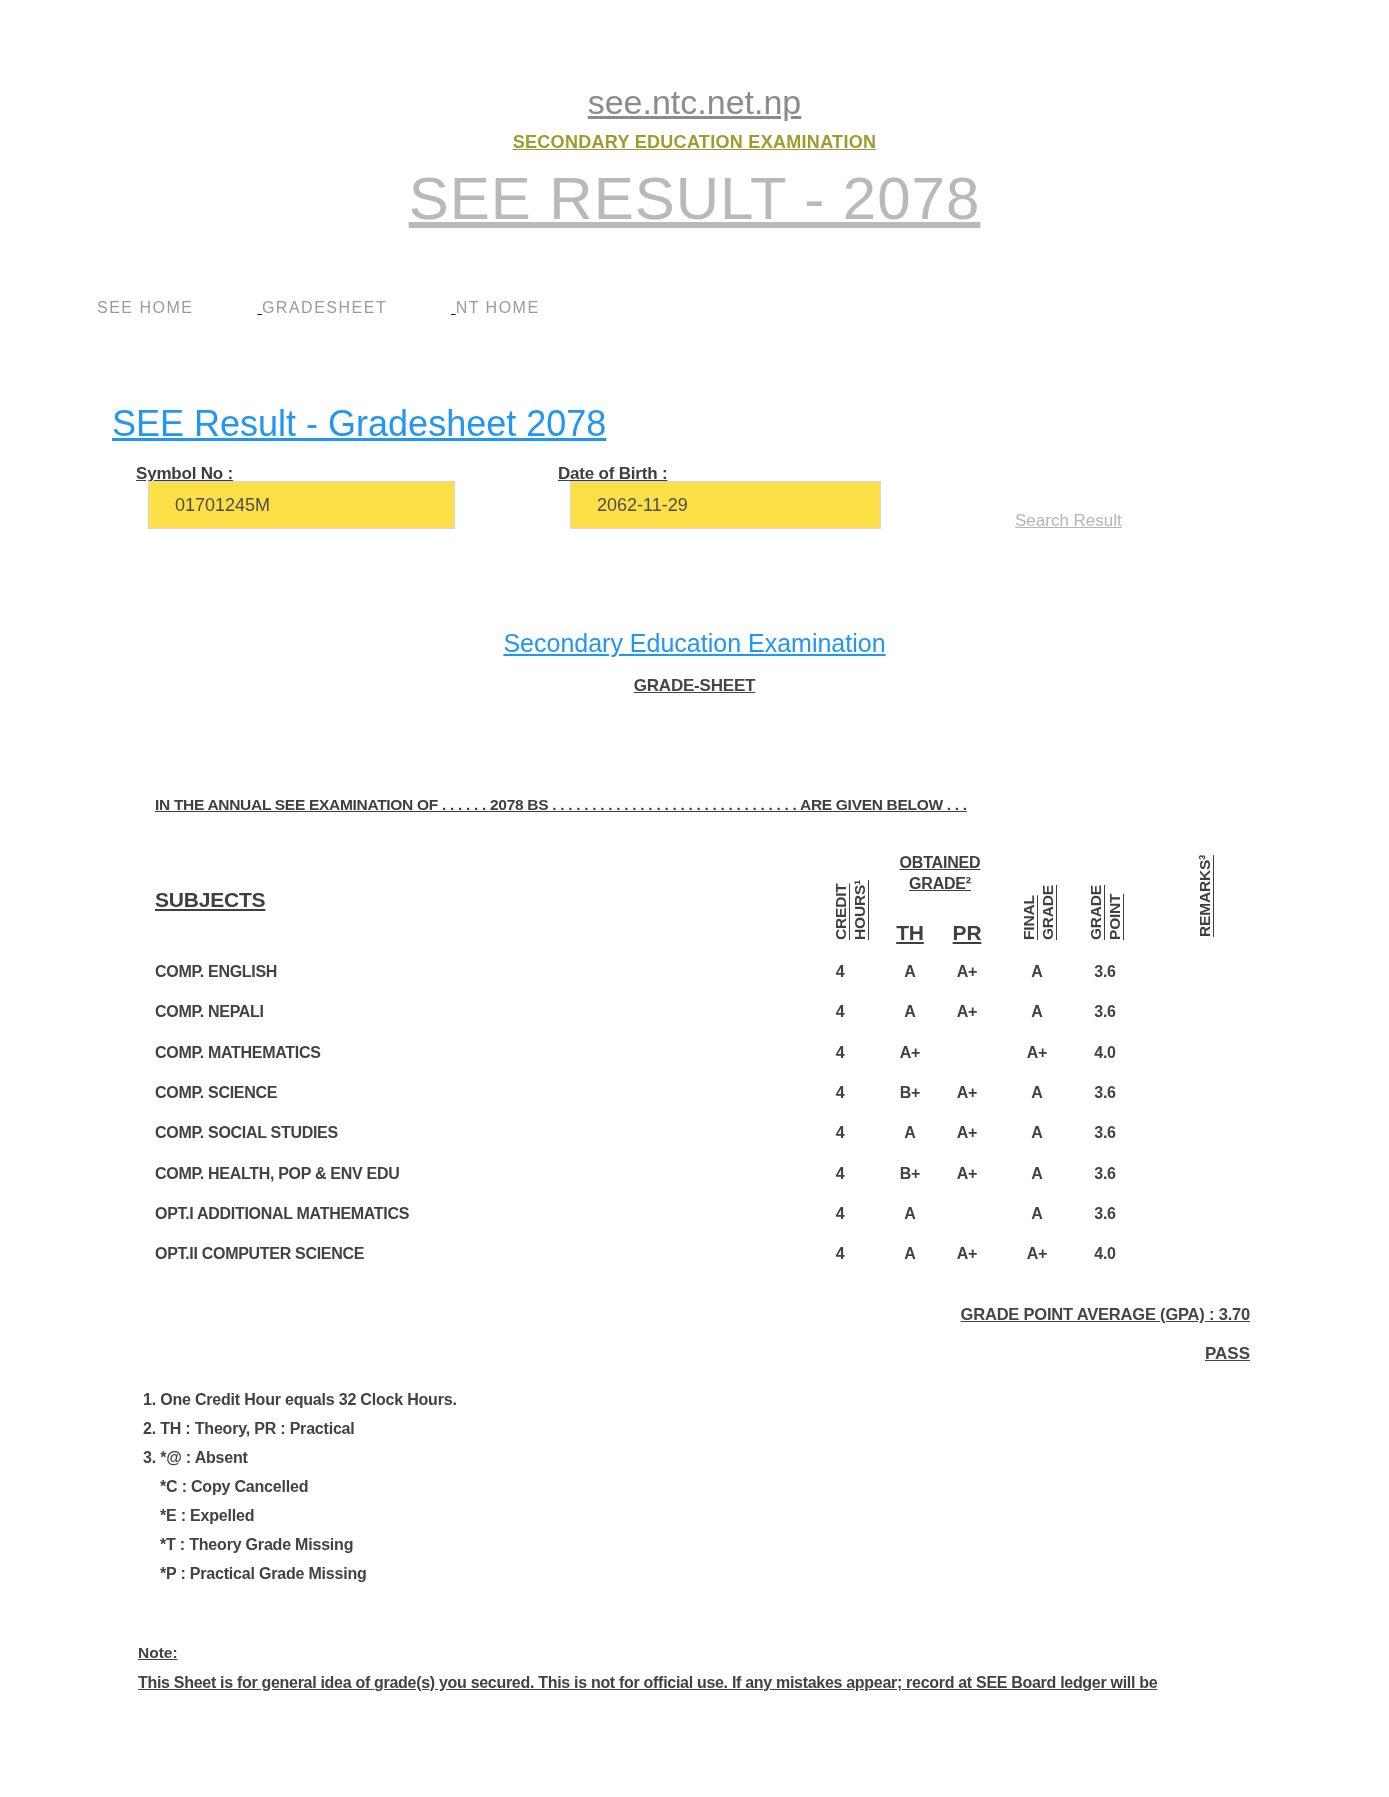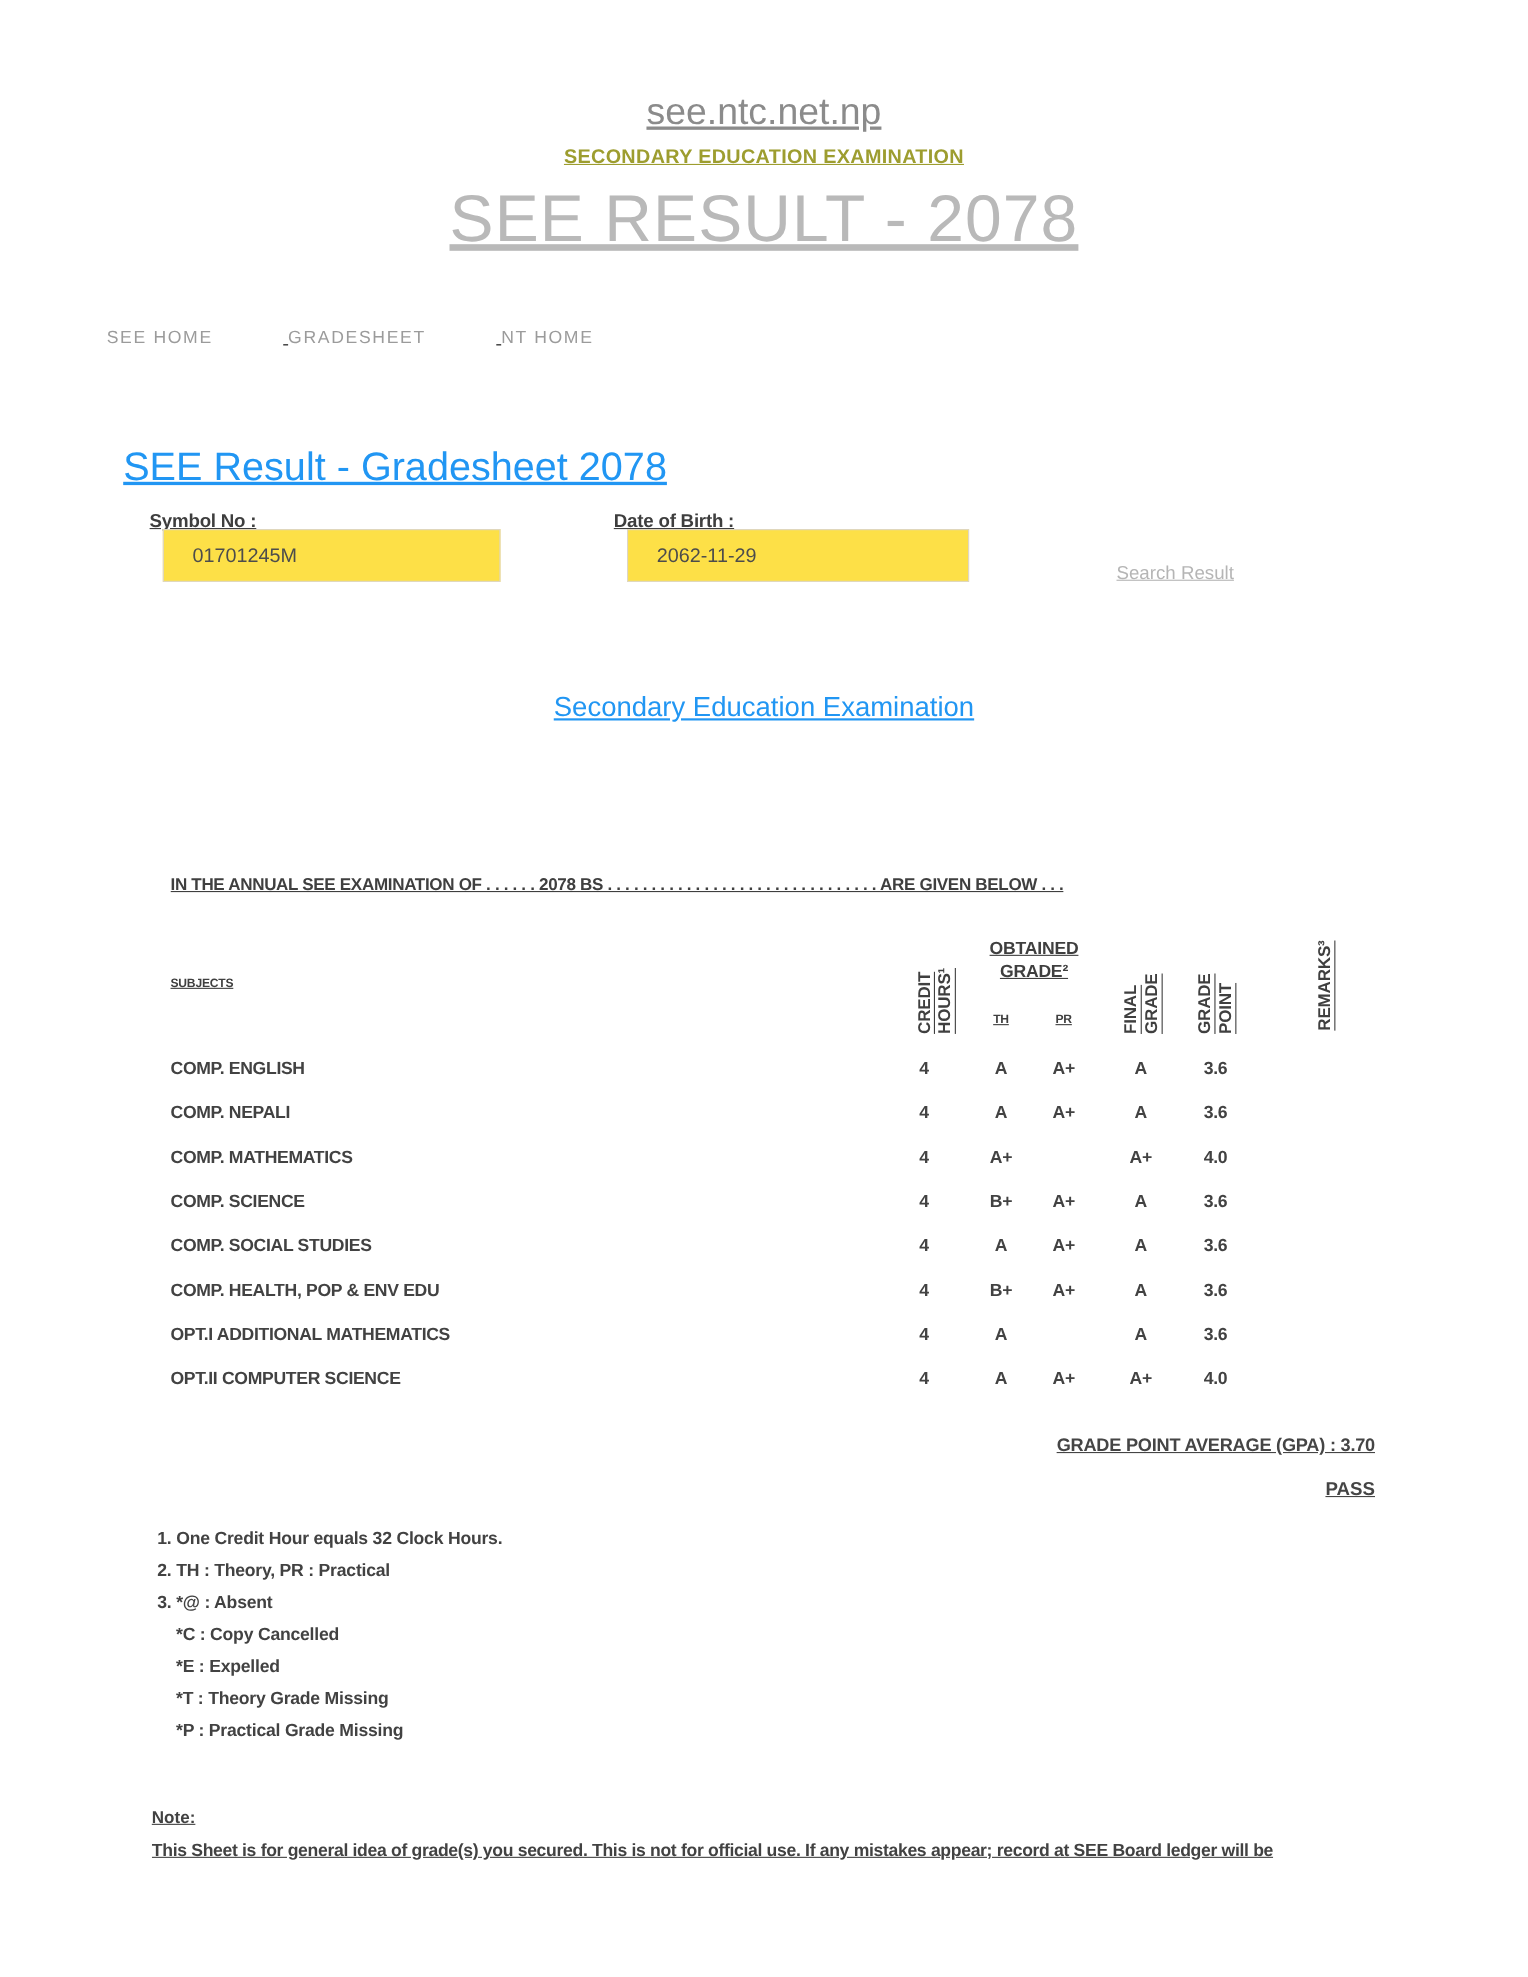--- a/index.html
+++ b/index.html
@@ -30,21 +30,21 @@
   .search-btn{top:483px;left:1015px;font-size:17px;color:#b5b5b5;background:none;border:none;
               font-family:"Liberation Sans",sans-serif;cursor:pointer;padding:0;margin-top:28px;}
 
   
   .result-heading{top:629px;font-size:25px;color:#2196f3;}
   .result-sub{top:676px;font-size:17px;font-weight:700;color:#454545;letter-spacing:-.2px;}
   .dotline{left:155px;font-size:15.5px;font-weight:700;color:#3f3f3f;letter-spacing:-.3px;white-space:nowrap;overflow:hidden;max-width:1180px;}
   .dl1{top:722px;}.dl2{top:759px;}.dl3{top:796px;}
 
   
-  .th-text{font-size:11px;font-weight:700;color:#3f3f3f;letter-spacing:-.2px;}
+  .th-text{font-size:21px;font-weight:700;color:#3f3f3f;letter-spacing:-.2px;}
   .subjects-label{top:888px;left:155px;}
   .vlabel{writing-mode:vertical-rl;transform:rotate(180deg);white-space:pre;line-height:19px;
           font-size:15.5px;font-weight:700;color:#3f3f3f;letter-spacing:-.2px;}
   .v-credit{left:831px;bottom:857px;}
   .v-final{left:1019px;bottom:857px;}
   .v-gpoint{left:1086px;bottom:857px;}
   .v-remarks{left:1195px;bottom:860px;}
   .obtained{top:852px;left:880px;width:120px;text-align:center;font-size:16px;font-weight:700;
             color:#3f3f3f;line-height:21px;white-space:pre-line;letter-spacing:-.2px;}
   .th-col{top:921px;left:895px;width:30px;text-align:center;}
@@ -90,20 +90,21 @@
   </div>
 
   <div class="abs form-heading">SEE Result - Gradesheet 2078</div>
   <div class="abs field-label symbol-label">Symbol No :</div>
   <input class="txt-input symbol-input" type="text" value="01701245M" style="">
   <div class="abs field-label dob-label">Date of Birth :</div>
   <input class="txt-input dob-input" type="text" value="2062-11-29" style="">
   <button class="abs search-btn">Search Result</button>
 
   <div class="abs center result-heading">Secondary Education Examination</div>
+  <div class="abs center result-sub">GRADE-SHEET</div>
 
   <div class="abs dotline dl3">IN THE ANNUAL SEE EXAMINATION OF . . . . . . 2078 BS . . . . . . . . . . . . . . . . . . . . . . . . . . . . . . . ARE GIVEN BELOW . . .</div>
 
   <div class="abs th-text subjects-label">SUBJECTS</div>
   <div class="abs vlabel v-credit">CREDIT
 HOURS¹</div>
   <div class="abs obtained">OBTAINED
 GRADE²</div>
   <div class="abs th-text th-col">TH</div>
   <div class="abs th-text pr-col">PR</div>

